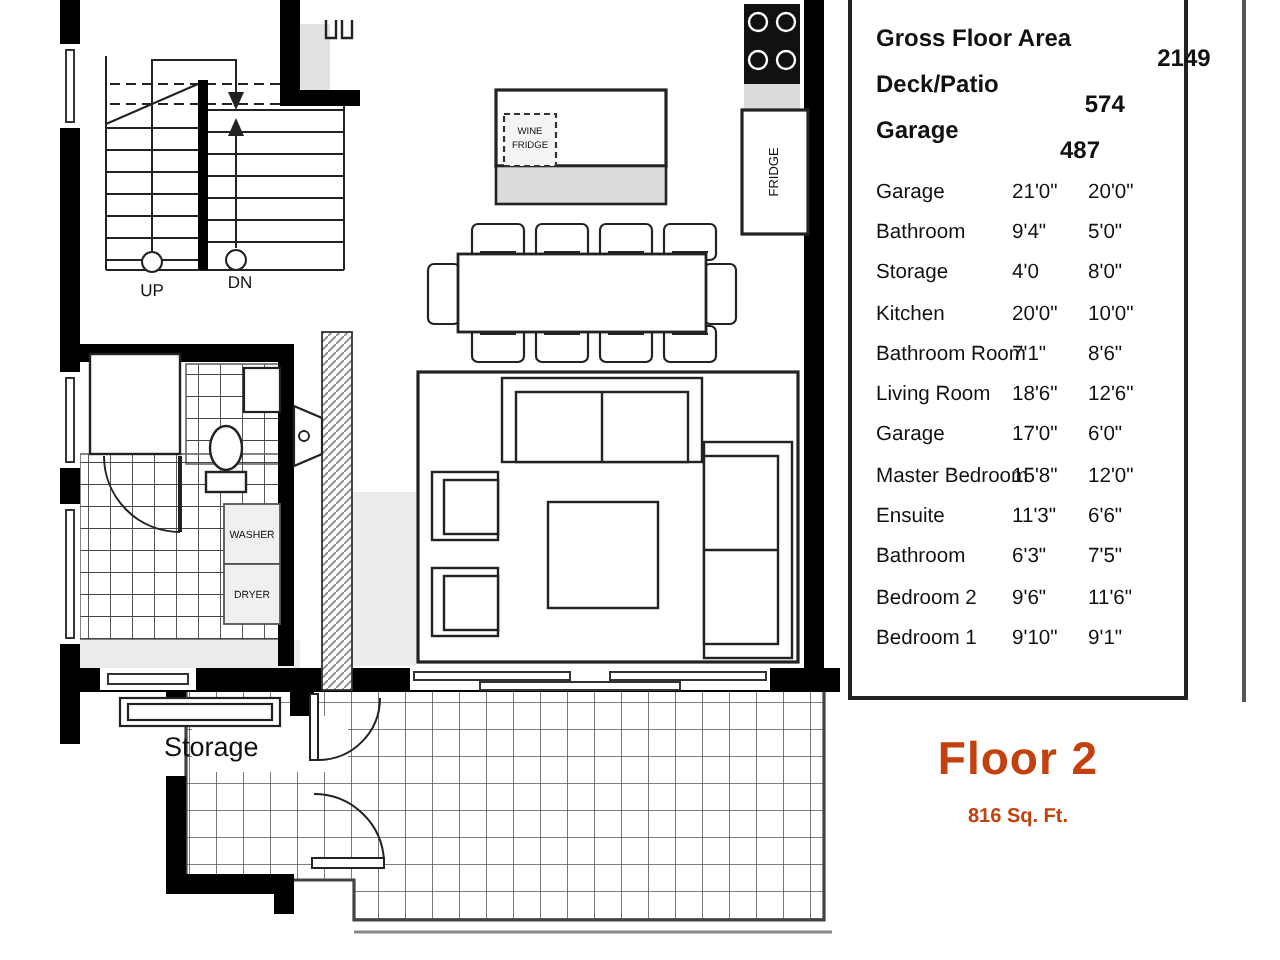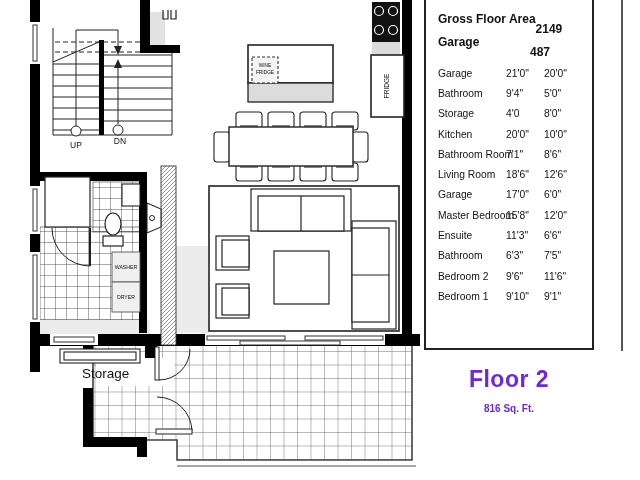--- a/index.html
+++ b/index.html
@@ -3,30 +3,30 @@
 <meta charset="utf-8">
 <style>
   html,body{margin:0;padding:0;background:#fff;}
   body{width:640px;height:480px;overflow:hidden;}
   .stage{position:relative;width:640px;height:480px;font-family:"Liberation Sans",sans-serif;background:#fff;}
   .plan-svg{position:absolute;left:0;top:0;}
   
   .spec-box{position:absolute;left:424px;top:-3px;width:170px;height:353px;
     border:2px solid #222;box-sizing:border-box;background:#fff;
     padding:8px 22px 0 12px;}
-  .sum-row{display:flex;align-items:center;height:23px;font-weight:bold;font-size:12px;color:#111;}
+  .sum-row{display:flex;align-items:center;height:23px;font-weight:bold;font-size:12px;color:#111;gap:43px;}
   .sum-label{flex:1;white-space:nowrap;}
   .sum-val{width:40px;text-align:left;margin-top:20px;}
   .gap{height:10px;}
   .dim-row{display:flex;align-items:center;height:20.3px;font-size:10.3px;color:#111;}
   .dim-room{width:68px;white-space:nowrap;}
   .dim-a{width:38px;white-space:nowrap;}
   .dim-b{flex:1;white-space:nowrap;}
   
-  .floor-info{position:absolute;left:424px;top:366px;width:170px;text-align:center;color:#6d28d9;}
+  .floor-info{position:absolute;left:424px;top:366px;width:170px;text-align:center;color:#c2410c;}
   .fi-title{font-size:23px;font-weight:bold;letter-spacing:.5px;}
   .fi-line{font-size:10px;font-weight:bold;margin-top:10px;}
   .crop-edge{position:absolute;left:621px;top:0;width:2px;height:351px;background:#555;}
   text{font-family:"Liberation Sans",sans-serif;fill:#111;}
 </style>
 </head>
 <body>
 
 <div class="stage">
 
@@ -245,20 +245,24 @@
       </g>
     </g>
   </svg>
 
   <div class="spec-box">
     <div class="sum-row">
       <span class="sum-label">Gross Floor Area</span>
       <span class="sum-val">2149</span>
     </div>
     <div class="sum-row">
+      <span class="sum-label">Deck/Patio</span>
+      <span class="sum-val">574</span>
+    </div>
+    <div class="sum-row">
       <span class="sum-label">Garage</span>
       <span class="sum-val">487</span>
     </div>
     <div class="gap"></div>
 
     <div class="dim-row">
       <span class="dim-room">Garage</span>
       <span class="dim-a">21'0"</span>
       <span class="dim-b">20'0"</span>
     </div>

